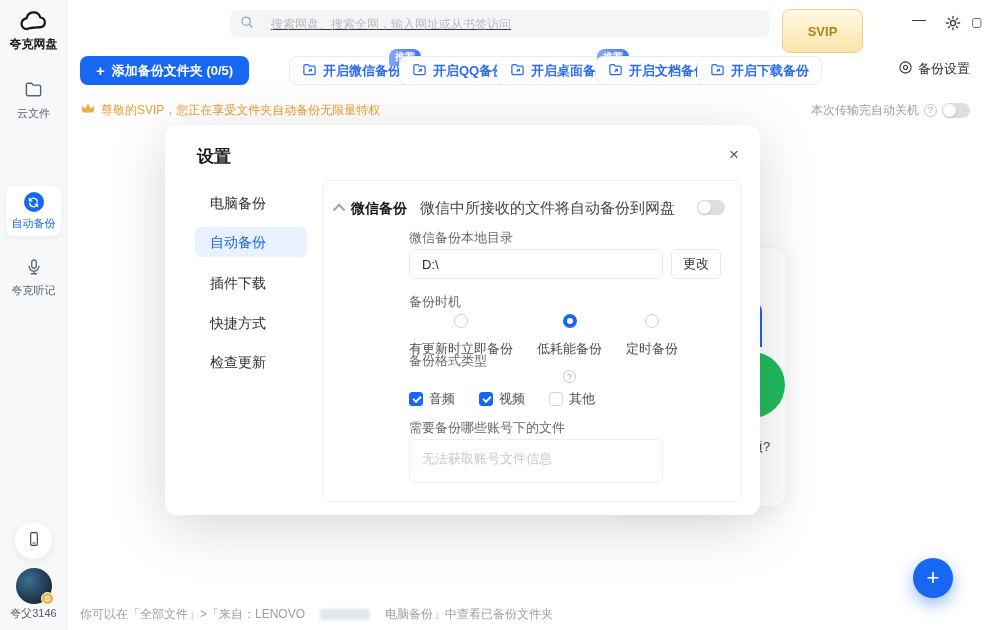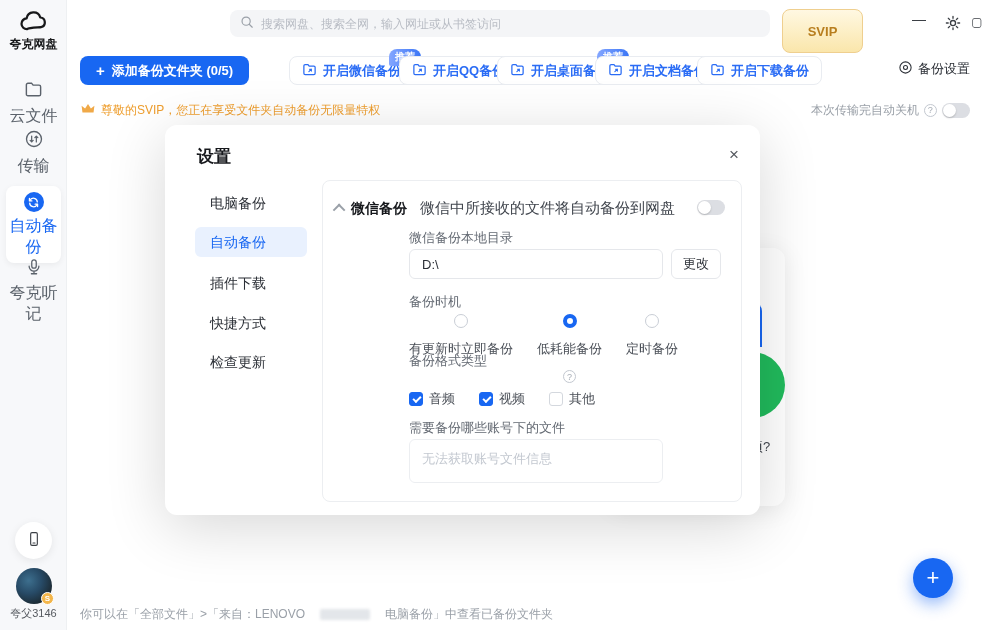--- a/index.html
+++ b/index.html
@@ -8,41 +8,41 @@
   .app { position:relative; width:985px; height:630px; background:#fff; }
 
   
   .sidebar { position:absolute; left:0; top:0; width:67px; height:630px;
     background:#f7f8fa; border-right:1px solid #eef0f2; z-index:5; }
   .logo { position:absolute; top:8px; left:0; width:67px; text-align:center; }
   .logo svg { display:block; margin:0 auto; }
   .logo-text { font-size:12px; font-weight:700; color:#17181a; margin-top:2px; }
   .nav-item { position:absolute; left:6px; width:55px; text-align:center;
     border-radius:8px; padding:6px 0 5px; cursor:pointer; }
-  .nav-item .nav-label { display:block; font-size:16px; color:#5b626b; margin-top:3px; }
+  .nav-item .nav-label { display:block; font-size:11px; color:#5b626b; margin-top:3px; }
   .nav-item.active { background:#ffffff; box-shadow:0 2px 6px rgba(0,0,0,.06); }
   .nav-item.active .nav-label { color:#1867F2; }
   .nav-icon { display:inline-flex; width:22px; height:22px; align-items:center; justify-content:center; }
   .backup-circ { width:20px; height:20px; border-radius:50%; background:#1867F2;
     display:inline-flex; align-items:center; justify-content:center; }
   .device-btn { position:absolute; left:15px; top:522px; width:37px; height:37px; border-radius:50%;
     background:#fff; box-shadow:0 2px 8px rgba(0,0,0,.08); display:flex; align-items:center; justify-content:center; }
   .avatar { position:absolute; left:16px; top:568px; width:36px; height:36px; border-radius:50%;
     background:radial-gradient(circle at 35% 35%, #3d6f8e 0%, #274a66 40%, #1c2a33 75%, #4a3a22 100%); }
   .avatar-badge { position:absolute; right:-2px; bottom:-1px; width:13px; height:13px; border-radius:50%;
     background:#f3b64b; color:#fff; font-size:8px; font-weight:700; display:flex; align-items:center; justify-content:center;
     border:1px solid #fff; }
   .username { position:absolute; left:0; top:606px; width:67px; text-align:center; font-size:11px; color:#55595f; }
 
   
   .topbar { position:absolute; left:67px; top:0; width:918px; height:46px; background:#fff; }
   .searchbar { position:absolute; left:163px; top:10px; width:540px; height:27px;
     background:#f4f5f7; border-radius:8px; display:flex; align-items:center; padding:0 10px; }
   .searchbar input { flex:1; border:none; outline:none; background:transparent;
-    font-size:12px; color:#333; margin-left:7px; font-family:inherit; }
+    font-size:12px; color:#333; margin-left:17px; font-family:inherit;text-decoration:underline; }
   .searchbar input::placeholder { color:#b8bcc4; }
   .svip-btn { position:absolute; left:715px; top:9px; width:81px; height:44px; border-radius:8px;
     background:linear-gradient(180deg,#fff8e2,#fae6ab); border:1px solid #efcf8f;
     color:#B87E1E; font-weight:700; font-size:13px; display:flex; align-items:center; justify-content:center; cursor:pointer; }
   .top-gear { position:absolute; left:876px; top:13px; width:20px; height:20px; display:flex; align-items:center; justify-content:center; cursor:pointer; }
   .winctl { position:absolute; top:11px; width:22px; height:22px; display:flex; align-items:center; justify-content:center;
     color:#3b3f45; font-size:14px; cursor:pointer; }
   .winctl.min { left:841px; top:8px; }
   .winctl.max { left:866px; font-size:12px; left:899px; }
 
@@ -143,29 +143,20 @@
 
     <div class="nav-item" style="top:72px">
       <span class="nav-icon">
         <svg width="19" height="19" viewBox="0 0 24 24">
             <path d="M3 6a2 2 0 0 1 2-2h4.5l2 2.5H19a2 2 0 0 1 2 2V18a2 2 0 0 1-2 2H5a2 2 0 0 1-2-2z" fill="none" stroke="#5b626b" stroke-width="1.8"></path>
           </svg>
       </span>
       <span class="nav-label">云文件</span>
     </div>
 
-    <div class="nav-item" style="top:122px">
-      <span class="nav-icon">
-        <svg width="20" height="20" viewBox="0 0 24 24">
-            <circle cx="12" cy="12" r="9" fill="none" stroke="#5b626b" stroke-width="1.6"></circle>
-            <path d="M9.2 8.5v7M7.4 13.7l1.8 1.8 1.8-1.8M14.8 15.5v-7M13 10.3l1.8-1.8 1.8 1.8" fill="none" stroke="#5b626b" stroke-width="1.5" stroke-linecap="round" stroke-linejoin="round"></path>
-          </svg>
-      </span>
-      <span class="nav-label">传输</span>
-    </div>
 
     <div class="nav-item active" style="top:186px">
       <span class="backup-circ">
         <svg width="13" height="13" viewBox="0 0 24 24">
             <path d="M5 13a7 7 0 0 0 13.5 2.5M19 11A7 7 0 0 0 5.5 8.5" fill="none" stroke="#fff" stroke-width="2.4" stroke-linecap="round"></path>
             <path d="M4.5 4.5v4.5H9M19.5 19.5V15H15" fill="none" stroke="#fff" stroke-width="2.4" stroke-linecap="round" stroke-linejoin="round"></path>
           </svg>
       </span>
       <span class="nav-label">自动备份</span>
     </div>

